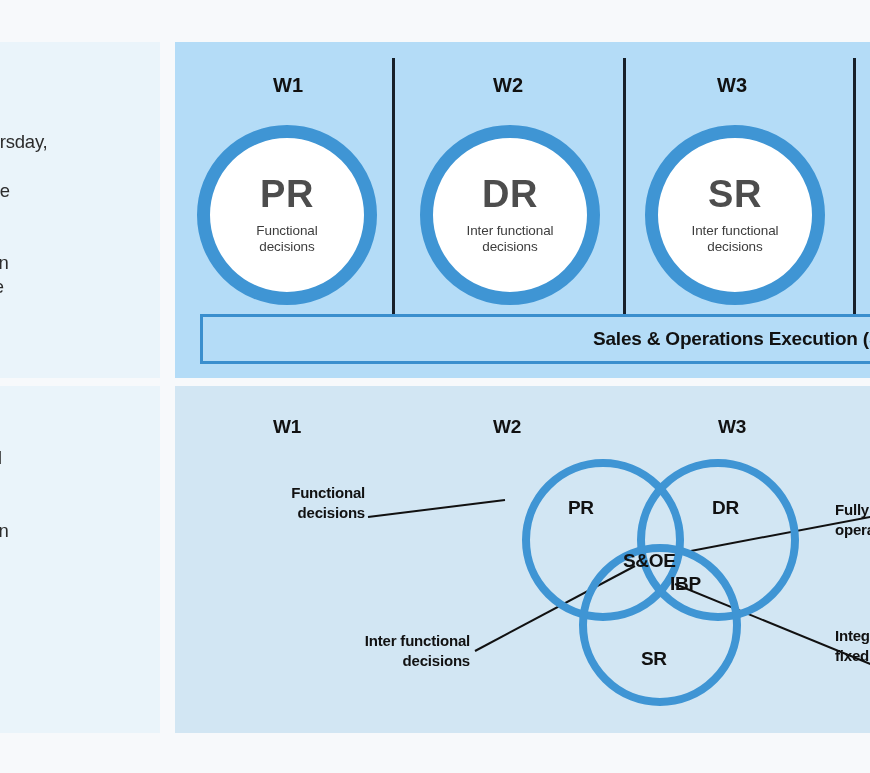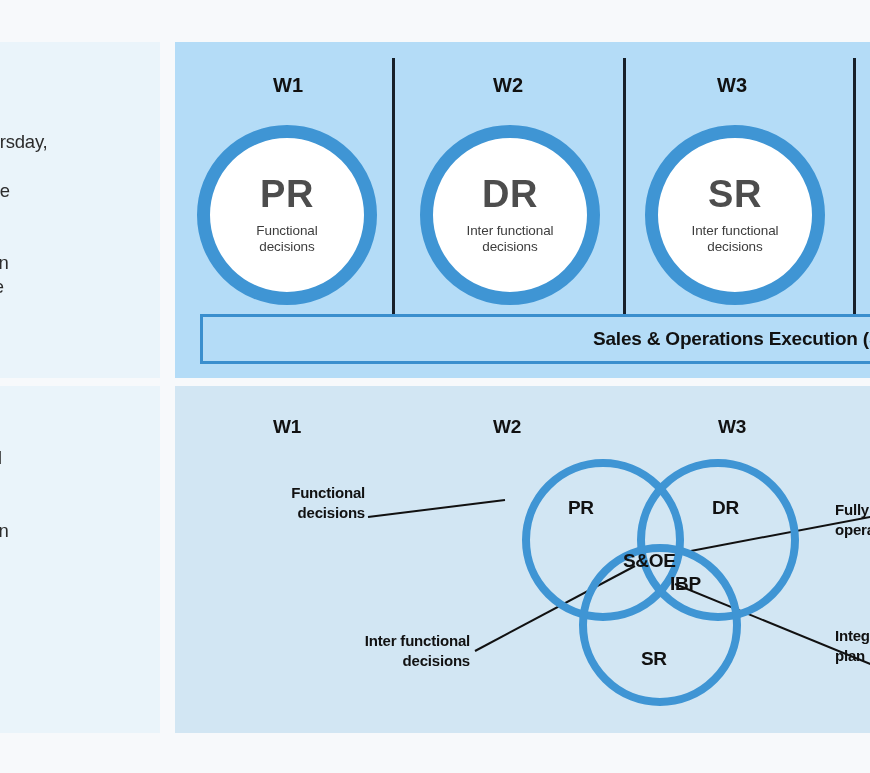--- a/index.html
+++ b/index.html
@@ -272,17 +272,17 @@
     <div class="callout" style="left:15px; top:245px; width:280px;">
       <span>Inter functional</span><br>
       <span>decisions</span>
     </div>
     <div class="callout callout-right" style="left:660px; top:114px;">
       <span>Fully integrated</span><br>
       <span>operational plan</span>
     </div>
     <div class="callout callout-right" style="left:660px; top:240px;">
       <span>Integrated business</span><br>
-      <span>plan</span>
+      <span>fixed</span>
     </div>
   </div>
 
 </div>
 
 </body></html>

